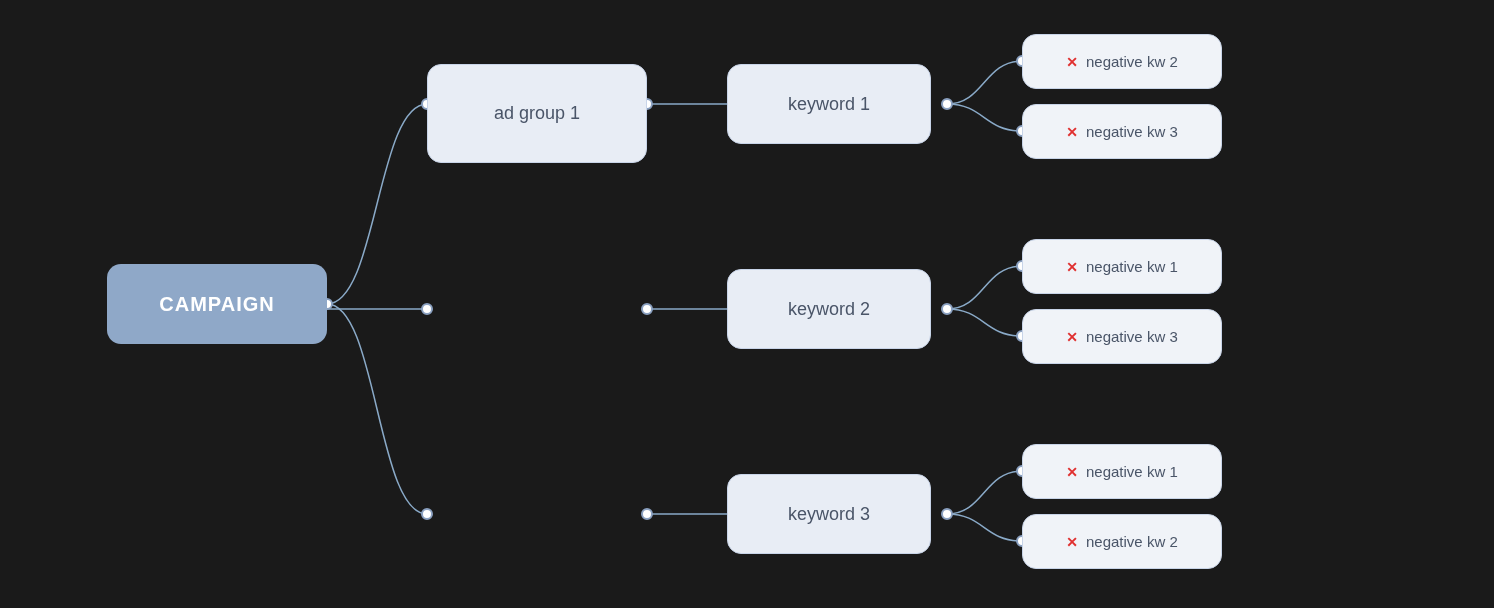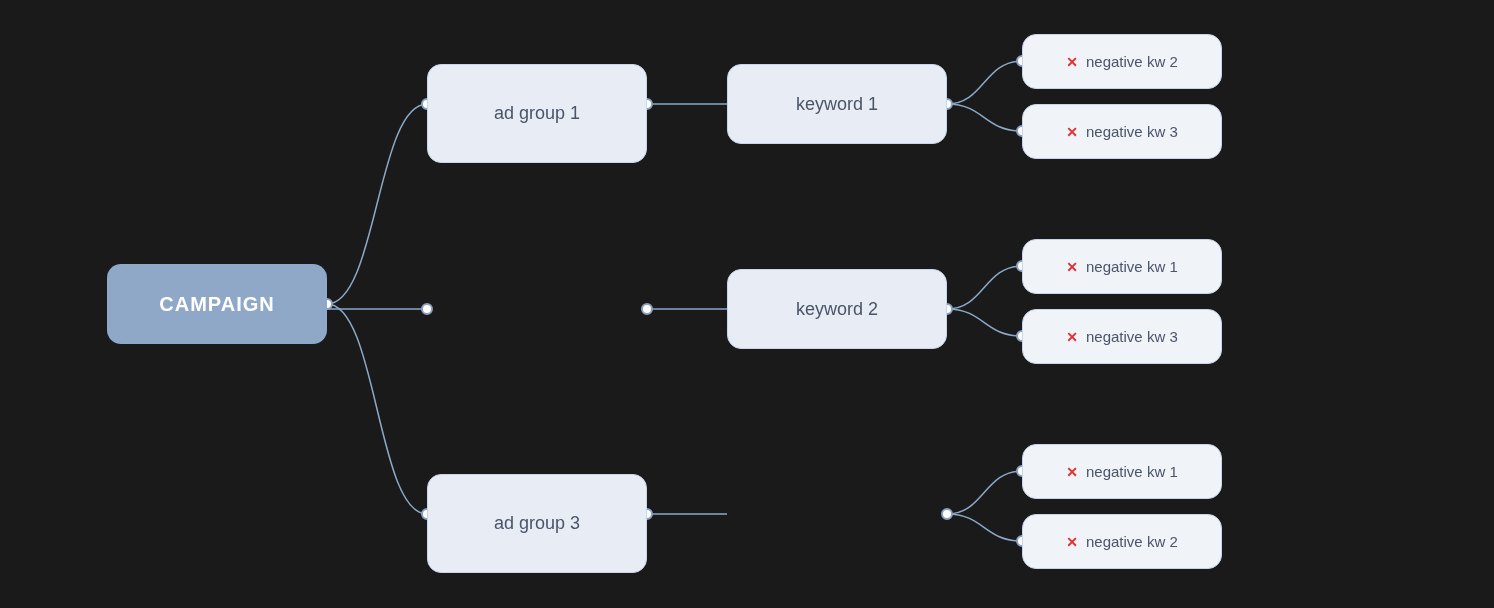--- a/index.html
+++ b/index.html
@@ -55,21 +55,21 @@
       left: 60px;
       top: 250px;
     }
 
     .node.ad-group {
       width: 220px;
       height: 99px;
     }
 
     .node.keyword {
-      width: 220px;
+      width: 204px;
       height: 80px;
     }
 
     .node.neg-kw {
       width: 200px;
       height: 55px;
       font-size: 15px;
       font-weight: 400;
       background: #f0f3f8;
       border: 1.5px solid #c8d4e8;
@@ -153,32 +153,32 @@
 
   <div class="node campaign">
     <span>CAMPAIGN</span>
   </div>
 
   <div class="node ad-group ag1">
     <span>ad group 1</span>
   </div>
 
 
-  <div class="node ad-group ag3">
-    <span>ad group 3</span>
-  </div>
 
   <div class="node keyword kw1">
     <span>keyword 1</span>
   </div>
 
   <div class="node keyword kw2">
     <span>keyword 2</span>
   </div>
 
+  <div class="node keyword kw3">
+    <span>keyword 3</span>
+  </div>
 
   <div class="node neg-kw nk1-1">
     <span class="x-icon">✕</span>
     <span>negative kw 2</span>
   </div>
 
   <div class="node neg-kw nk1-2">
     <span class="x-icon">✕</span>
     <span>negative kw 3</span>
   </div>

